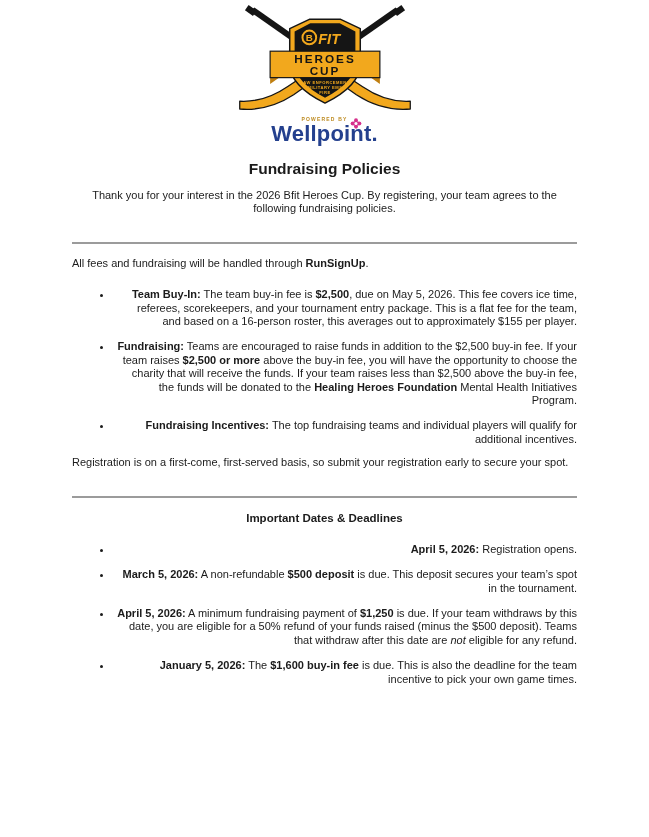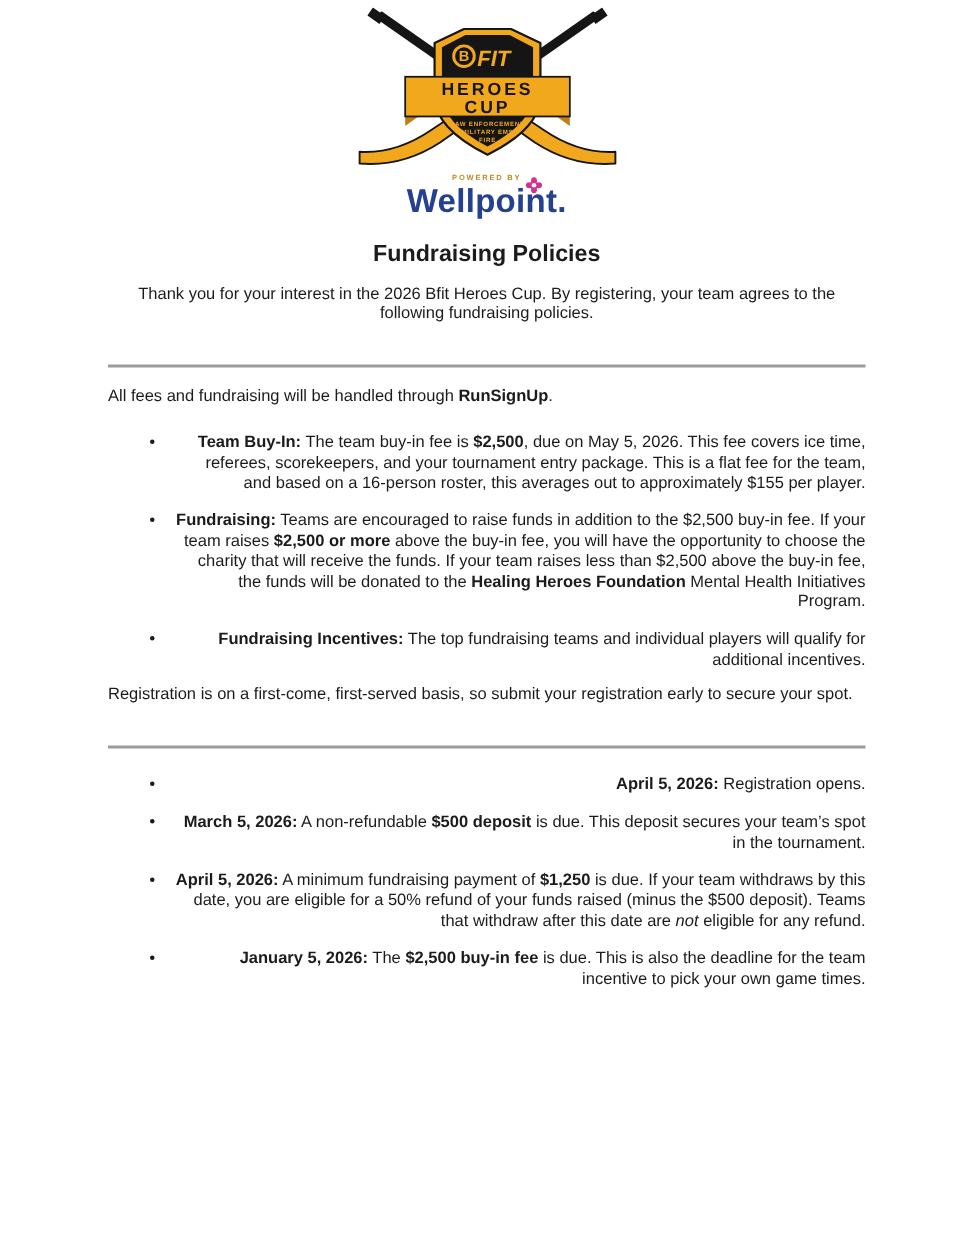--- a/index.html
+++ b/index.html
@@ -110,22 +110,23 @@
     <ul>
       <li><span class="b">Team Buy-In:</span><span> The team buy-in fee is </span><span class="b">$2,500</span><span>, due on May 5, 2026. This fee covers ice time, referees, scorekeepers, and your tournament entry package. This is a flat fee for the team, and based on a 16-person roster, this averages out to approximately $155 per player.</span></li>
       <li><span class="b">Fundraising:</span><span> Teams are encouraged to raise funds in addition to the $2,500 buy-in fee. If your team raises </span><span class="b">$2,500 or more</span><span> above the buy-in fee, you will have the opportunity to choose the charity that will receive the funds. If your team raises less than $2,500 above the buy-in fee, the funds will be donated to the </span><span class="b">Healing Heroes Foundation</span><span> Mental Health Initiatives Program.</span></li>
       <li><span class="b">Fundraising Incentives:</span><span> The top fundraising teams and individual players will qualify for additional incentives.</span></li>
     </ul>
 
     <p class="closing">Registration is on a first-come, first-served basis, so submit your registration early to secure your spot.</p>
 
     <hr>
 
+    <h2>Important Dates &amp; Deadlines</h2>
 
     <ul>
       <li><span class="b">April 5, 2026:</span><span> Registration opens.</span></li>
       <li><span class="b">March 5, 2026:</span><span> A non-refundable </span><span class="b">$500 deposit</span><span> is due. This deposit secures your team’s spot in the tournament.</span></li>
       <li><span class="b">April 5, 2026:</span><span> A minimum fundraising payment of </span><span class="b">$1,250</span><span> is due. If your team withdraws by this date, you are eligible for a 50% refund of your funds raised (minus the $500 deposit). Teams that withdraw after this date are </span><span class="i">not</span><span> eligible for any refund.</span></li>
-      <li><span class="b">January 5, 2026:</span><span> The </span><span class="b">$2,500 buy-in fee</span><span> is due. This is also the deadline for the team incentive to pick your own game times.</span></li>
+      <li><span class="b">January 5, 2026:</span><span> The </span><span class="b">$1,600 buy-in fee</span><span> is due. This is also the deadline for the team incentive to pick your own game times.</span></li>
     </ul>
 
   </div>
 </div>
 
 </body></html>

